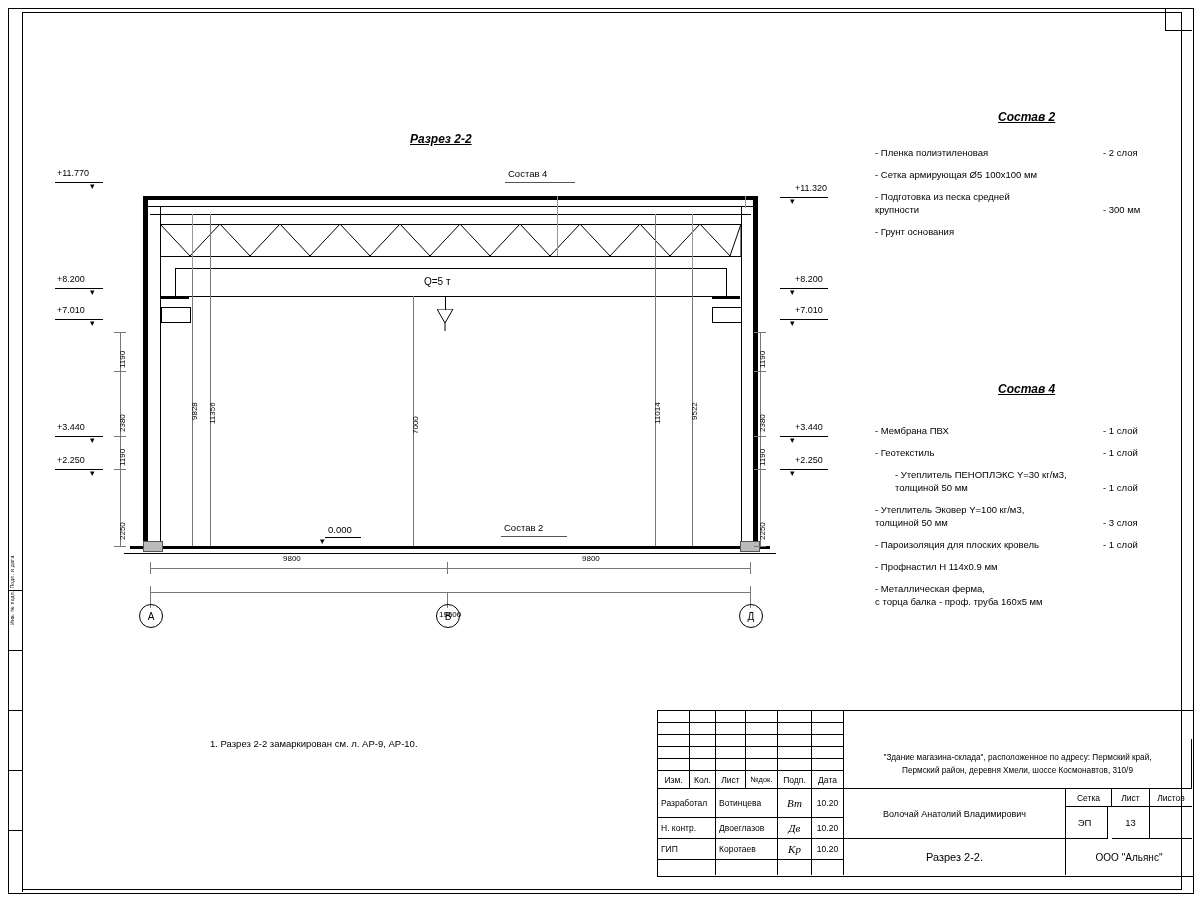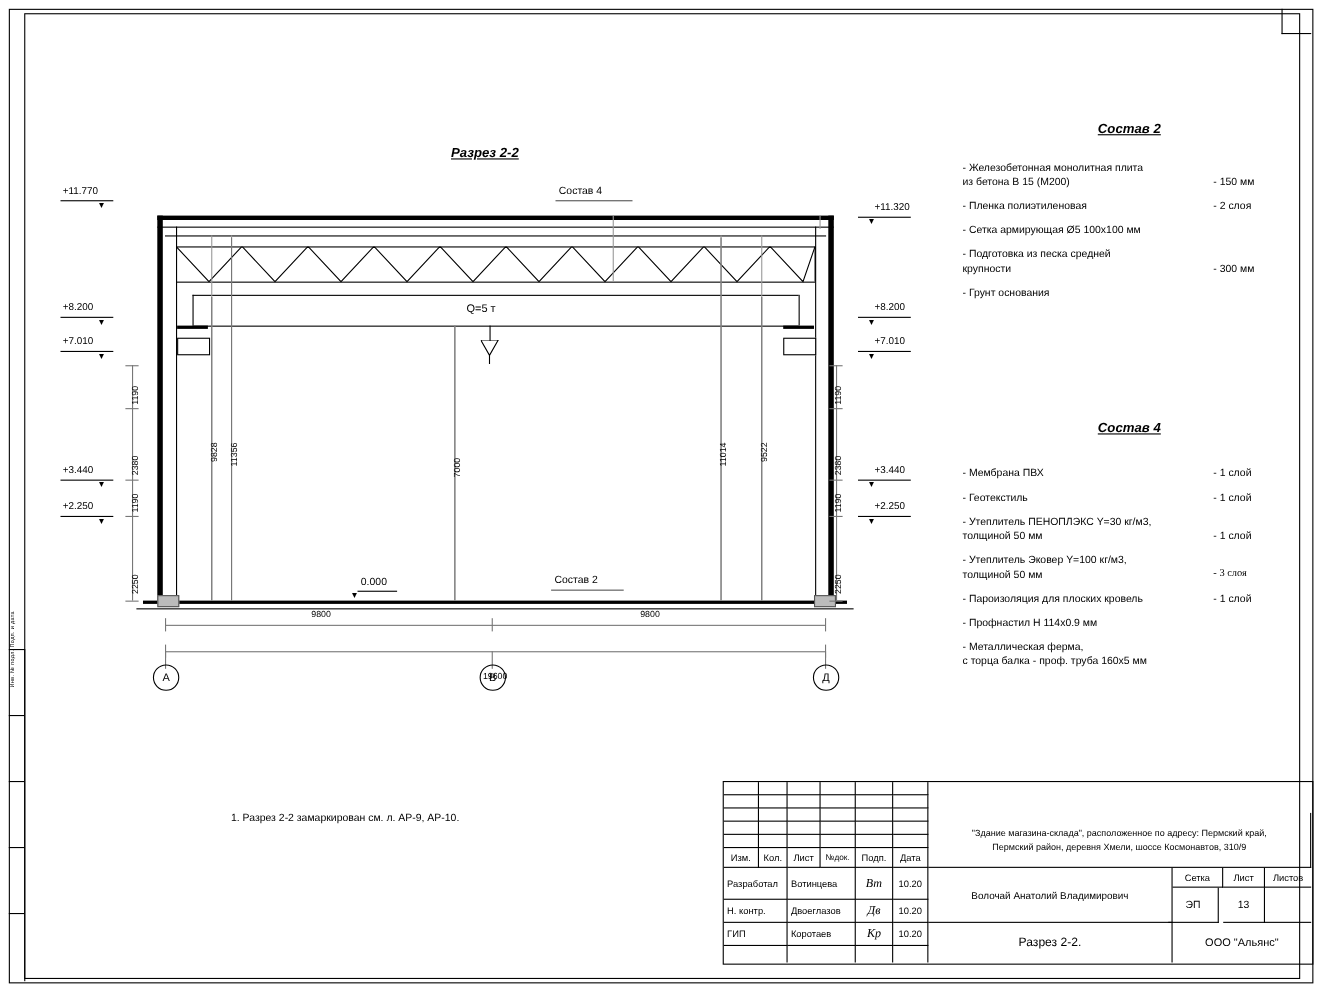--- a/index.html
+++ b/index.html
@@ -237,25 +237,20 @@
       </div>
     <div style="position:absolute;left:739px;top:604px;width:22px;height:22px;border:1px solid #000;border-radius:50%;display:flex;align-items:center;justify-content:center;font-size:10px;">
         <span>Д</span>
       </div>
 
   </div>
 
   <div class="comp-title" style="left:998px;top:110px;">Состав 2</div>
   <div class="comp-list" style="left:875px;top:146px;width:320px;">
     <div class="comp-row">
-      <span class="txt" style="white-space:pre-line;">- Железобетонная  монолитная плита
-   из бетона В 15 (М200)</span>
-      <span class="val" style="top:13px;">- 150 мм</span>
-    </div>
-    <div class="comp-row">
       <span class="txt" style="white-space:pre-line;">- Пленка полиэтиленовая</span>
       <span class="val">- 2 слоя</span>
     </div>
     <div class="comp-row">
       <span class="txt" style="white-space:pre-line;">- Сетка армирующая Ø5 100х100 мм</span>
       <span class="val"></span>
     </div>
     <div class="comp-row">
       <span class="txt" style="white-space:pre-line;">- Подготовка из песка средней
    крупности</span>
@@ -271,28 +266,28 @@
   <div class="comp-list" style="left:875px;top:424px;width:320px;">
     <div class="comp-row">
       <span class="txt" style="white-space:pre-line;">- Мембрана ПВХ</span>
       <span class="val">- 1 слой</span>
     </div>
     <div class="comp-row">
       <span class="txt" style="white-space:pre-line;">- Геотекстиль</span>
       <span class="val">- 1 слой</span>
     </div>
     <div class="comp-row">
-      <span class="txt" style="white-space:pre-line;">- Утеплитель ПЕНОПЛЭКС Y=30 кг/м3,
+      <span class="txt" style="white-space:pre-line;margin-left:20px;">- Утеплитель ПЕНОПЛЭКС Y=30 кг/м3,
   толщиной 50 мм</span>
       <span class="val" style="top:13px;">- 1 слой</span>
     </div>
     <div class="comp-row">
       <span class="txt" style="white-space:pre-line;">- Утеплитель Эковер Y=100 кг/м3,
   толщиной 50 мм</span>
-      <span class="val" style="top:13px;font-family:Liberation Serif, serif;">- 3 слоя</span>
+      <span class="val" style="top:13px;">- 3 слоя</span>
     </div>
     <div class="comp-row">
       <span class="txt" style="white-space:pre-line;">- Пароизоляция для плоских кровель</span>
       <span class="val">- 1 слой</span>
     </div>
     <div class="comp-row">
       <span class="txt" style="white-space:pre-line;">- Профнастил Н 114х0.9 мм</span>
       <span class="val"></span>
     </div>
     <div class="comp-row">

